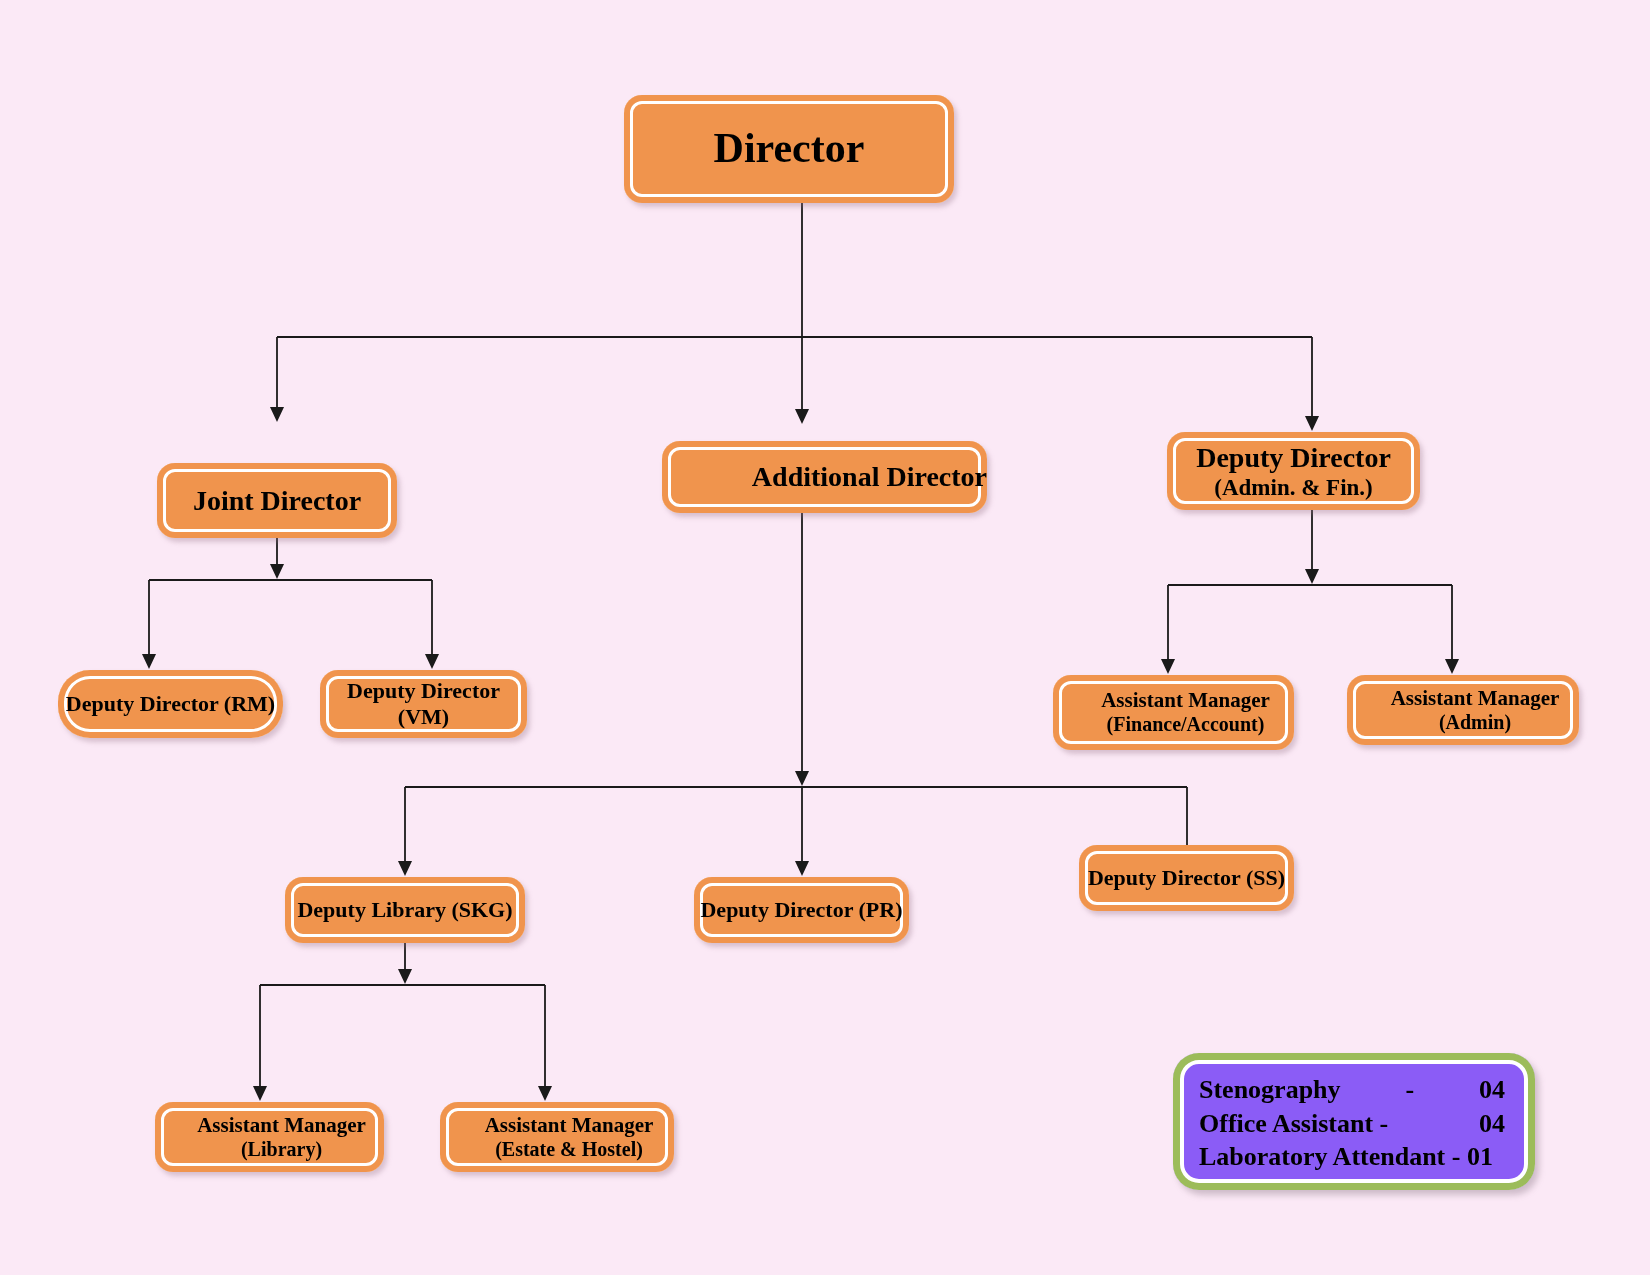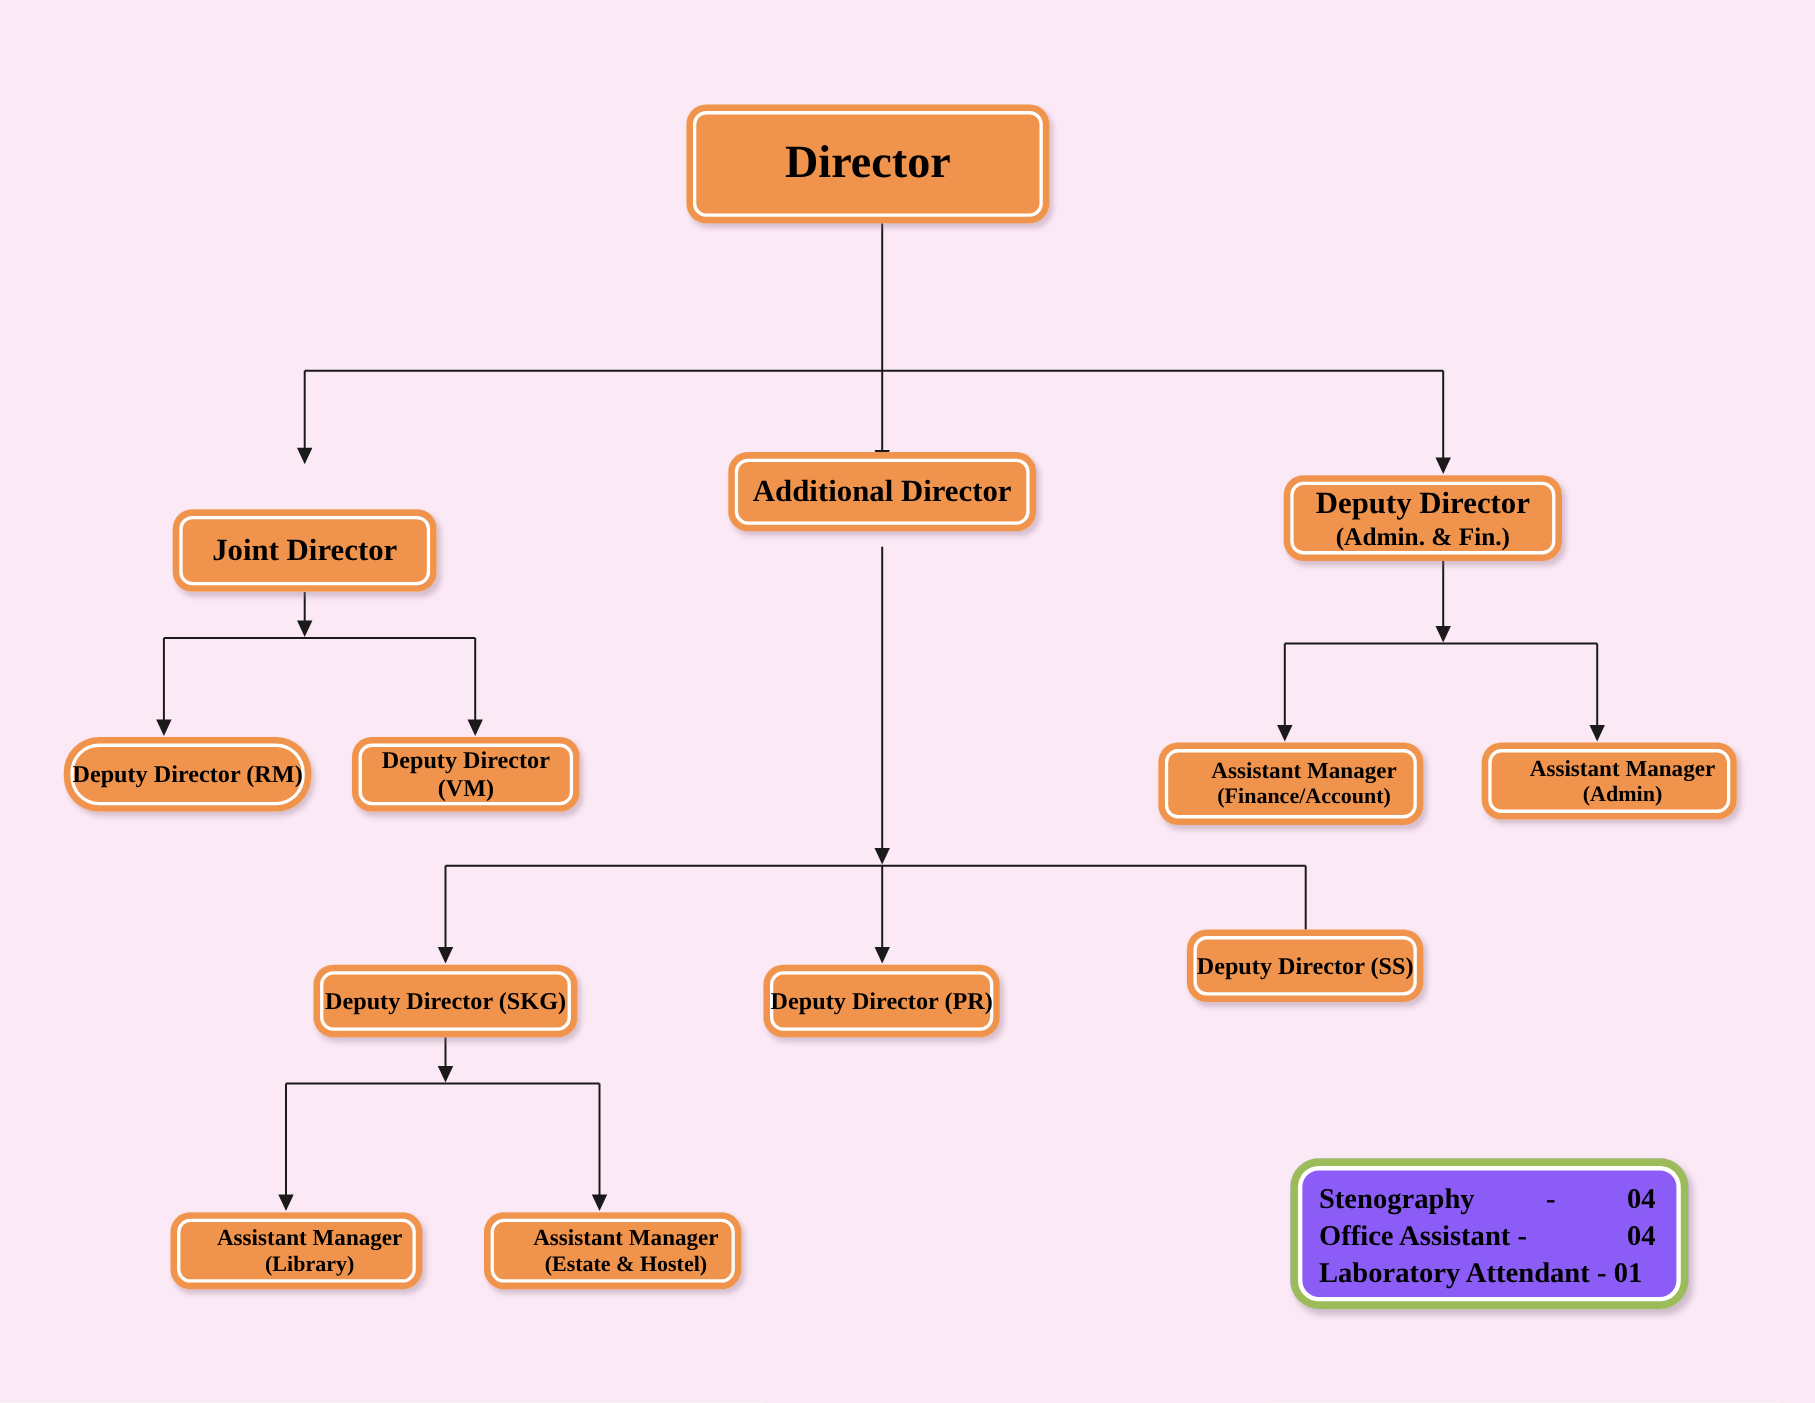--- a/index.html
+++ b/index.html
@@ -98,21 +98,21 @@
   </svg>
 
   <div class="node xl" style="left:624px;top:95px;width:330px;height:108px;">
     <span>Director</span>
   </div>
 
   <div class="node lg" style="left:157px;top:447px;width:240px;height:75px;margin-top:16px;">
     <span>Joint Director</span>
   </div>
 
-  <div class="node lg" style="left:662px;top:411px;width:280px;height:72px;">
+  <div class="node lg" style="left:662px;top:441px;width:325px;height:72px;align-items:flex-end;">
     <span>Additional Director</span>
   </div>
 
   <div class="node lg" style="left:1167px;top:432px;width:253px;height:78px;">
     <span>Deputy Director</span>
     <span class="sub">(Admin. &amp; Fin.)</span>
   </div>
 
   <div class="node md" style="left:58px;top:670px;width:225px;height:68px;border-radius:32px;">
     <span>Deputy Director (RM)</span>
@@ -126,21 +126,21 @@
     <span>Assistant Manager</span>
     <span class="sub2">(Finance/Account)</span>
   </div>
 
   <div class="node sm" style="left:1347px;top:675px;width:208px;height:70px;">
     <span>Assistant Manager</span>
     <span class="sub2">(Admin)</span>
   </div>
 
   <div class="node md" style="left:285px;top:877px;width:240px;height:66px;">
-    <span>Deputy Director (SKG)</span>
+    <span>Deputy Library (SKG)</span>
   </div>
 
   <div class="node md" style="left:694px;top:877px;width:215px;height:66px;">
     <span>Deputy Director (PR)</span>
   </div>
 
   <div class="node md" style="left:1079px;top:845px;width:215px;height:66px;">
     <span>Deputy Director (SS)</span>
   </div>
 

